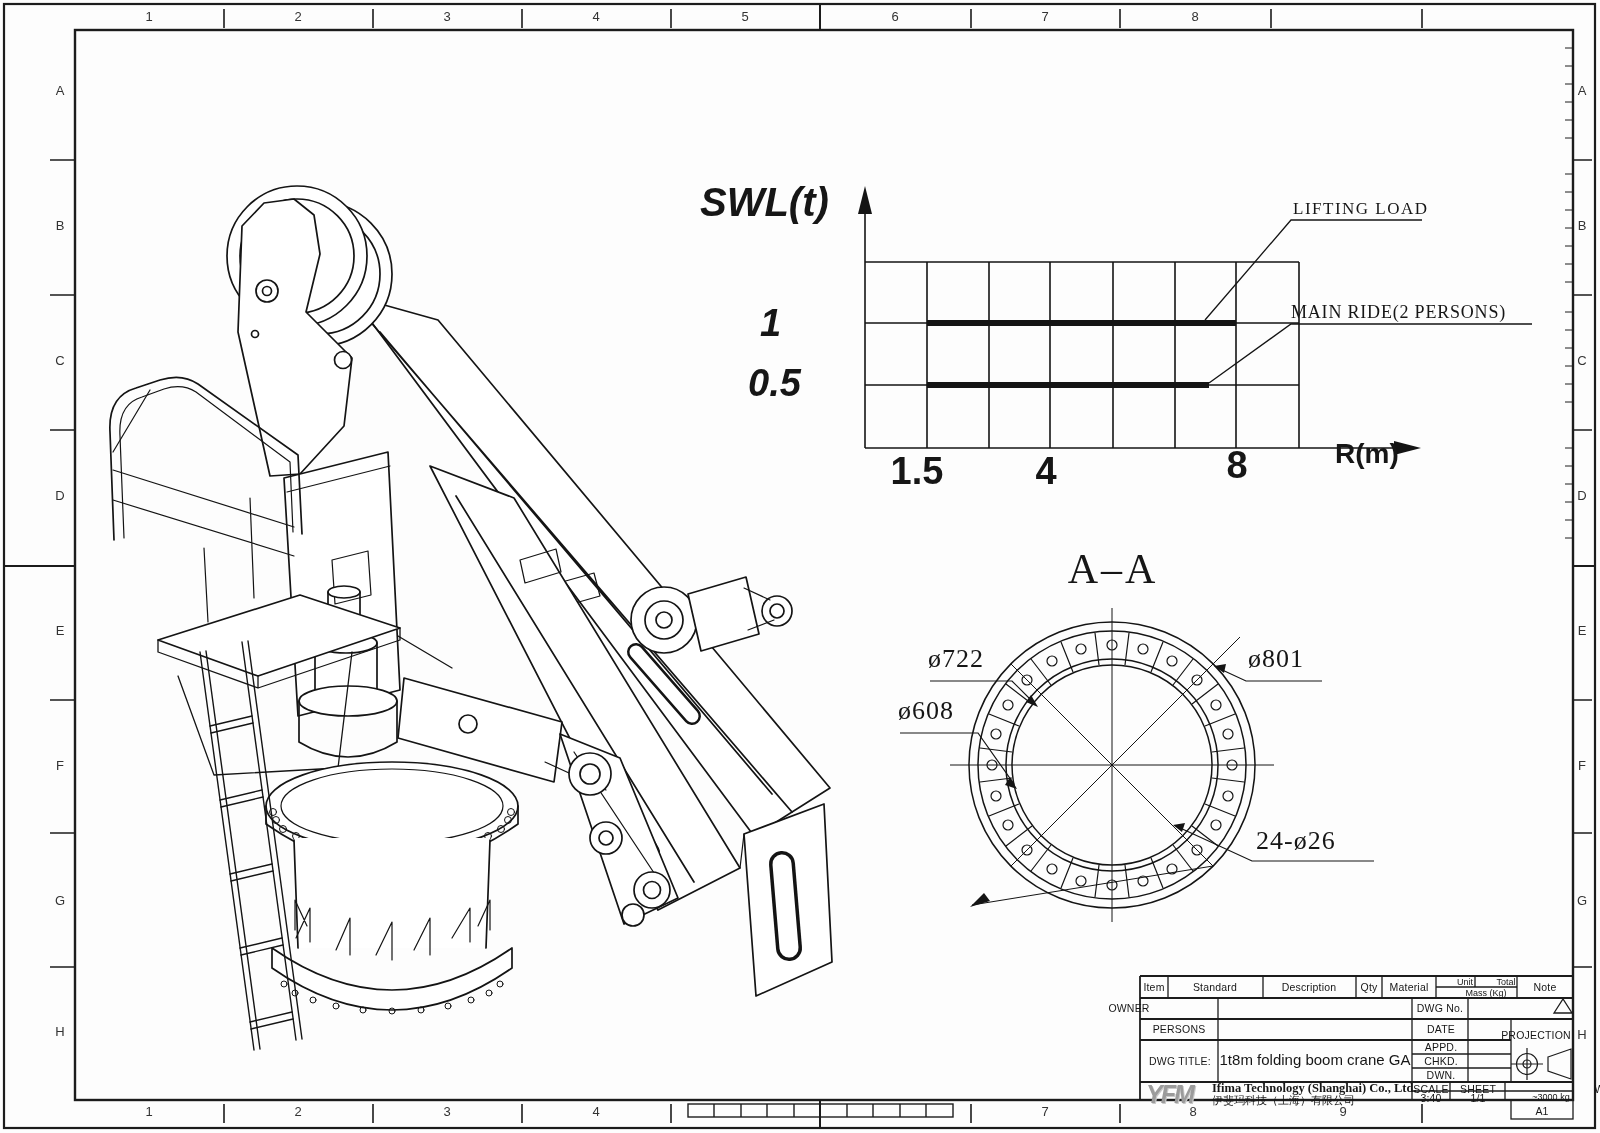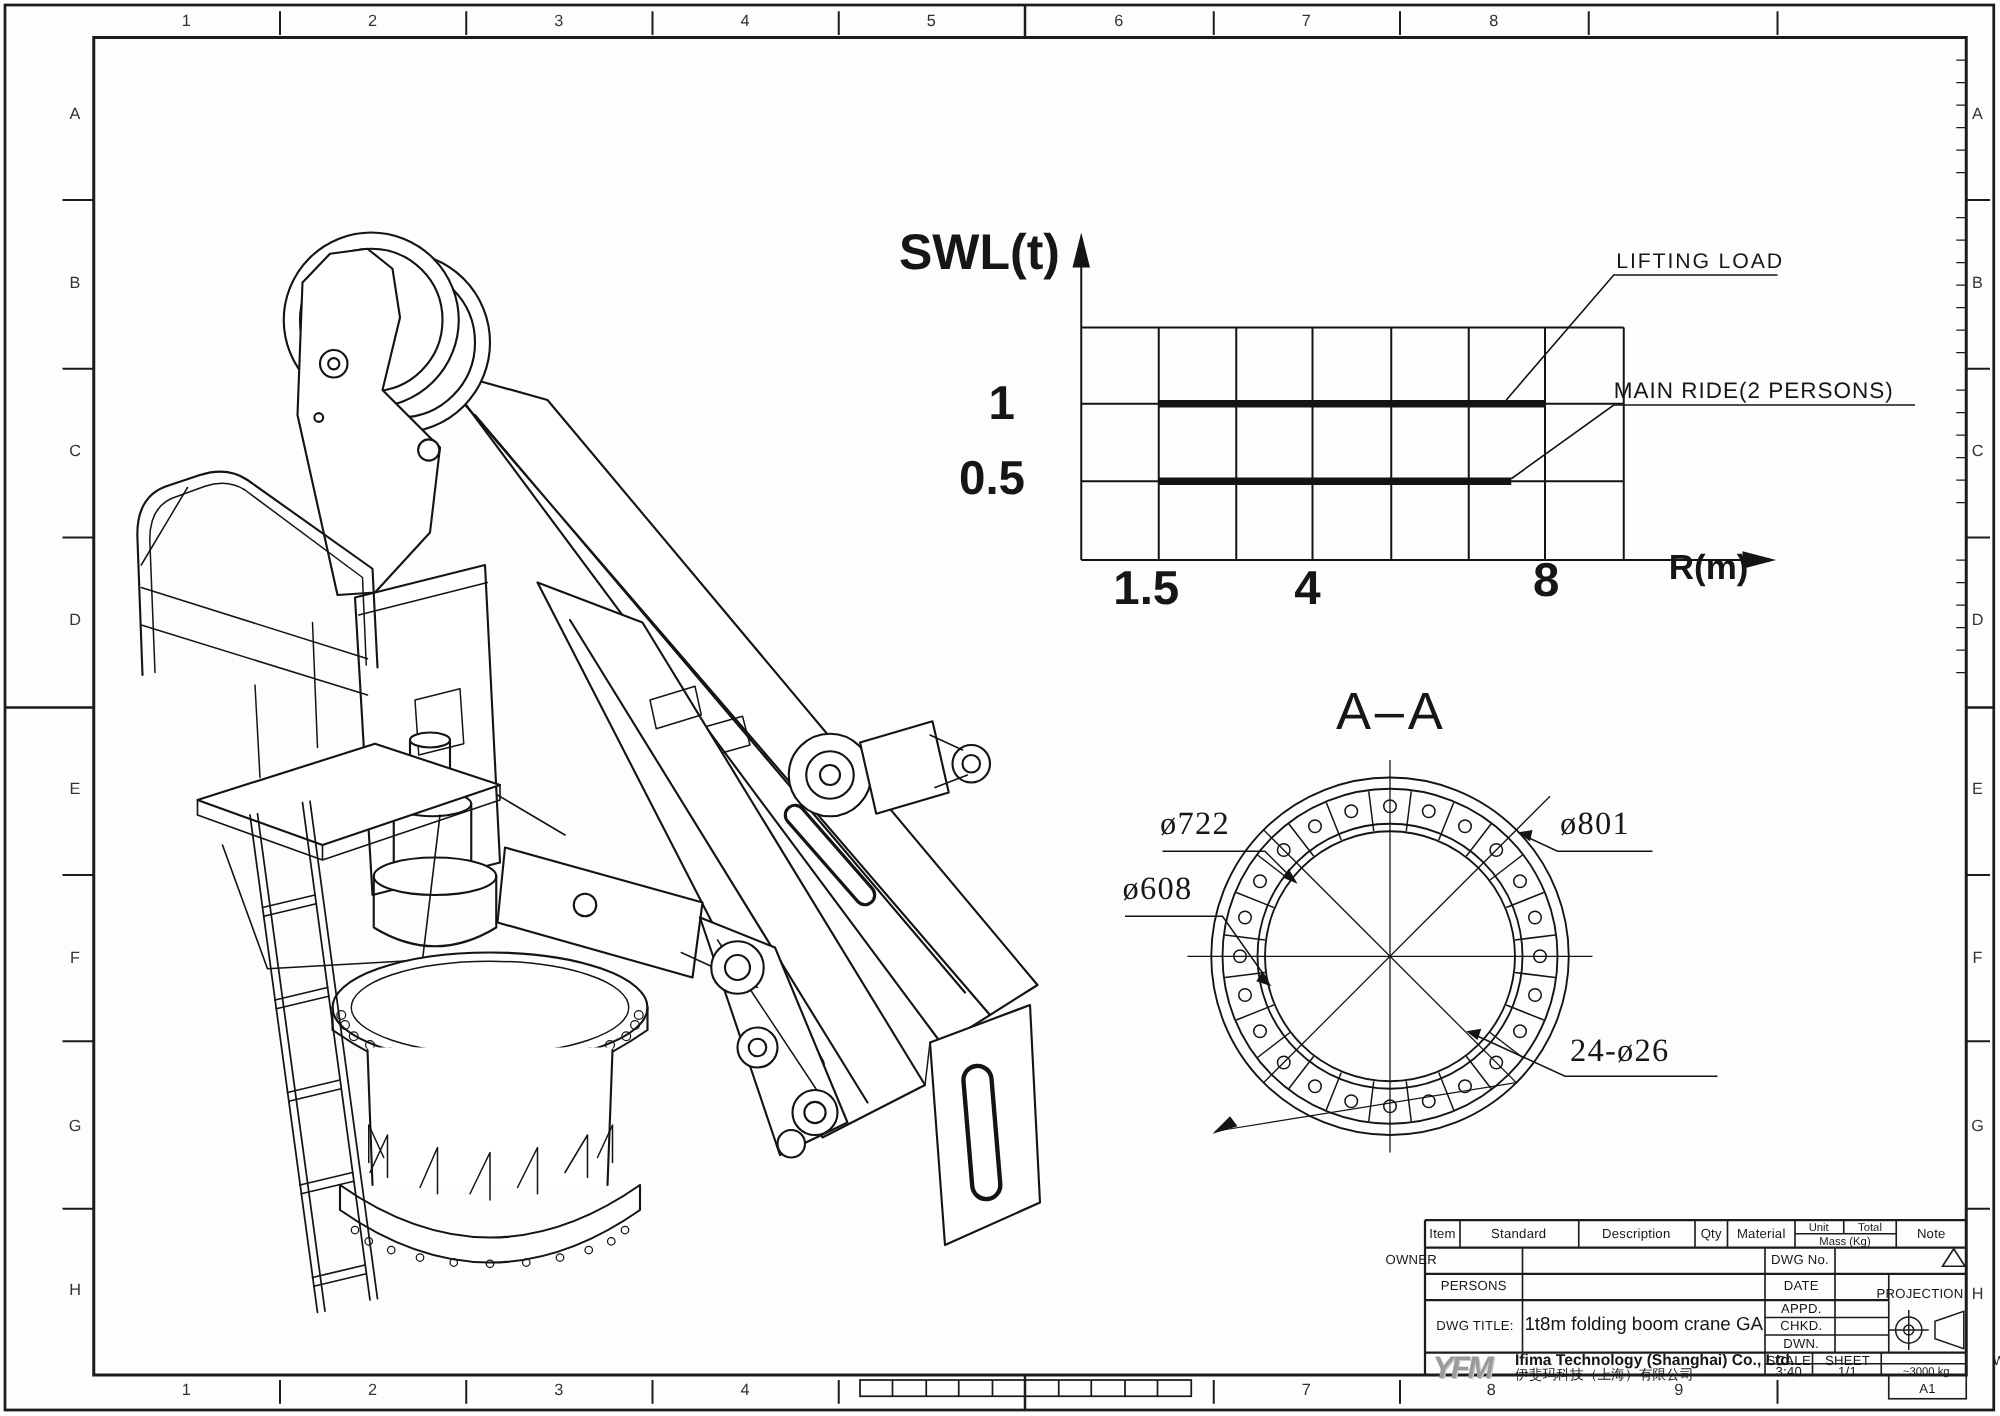--- a/index.html
+++ b/index.html
@@ -1,26 +1,26 @@
 <!DOCTYPE html>
 <html><head>
 <meta charset="utf-8">
 <style>
   html,body{margin:0;padding:0;background:#777;}
   .sheet{position:relative;width:1600px;height:1133px;background:#fdfdfd;margin:0 auto;
          font-family:"Liberation Sans",sans-serif;color:#161616;overflow:hidden;}
   .art{position:absolute;left:0;top:0;width:1600px;height:1133px;}
   .t{position:absolute;white-space:nowrap;color:#161616;line-height:1;}
   .c{transform:translateX(-50%);}
-  .r{text-align:right;}
+  .r{font-style:italic;}
   .bold{font-weight:700;}
-  .serif{font-family:Liberation Sans, sans-serif;}
+  .serif{font-family:Liberation Serif, serif;}
   .grid-ref{font-size:13px;font-family:"Liberation Sans",sans-serif;color:#333;}
   .tb{font-size:10.5px;letter-spacing:.2px;}
-  .tb-small{font-size:9px;}
+  .tb-small{font-size:9px;margin-left:10px;}
   .logo{font-size:25px;font-weight:700;font-style:italic;color:#9b9b9b;letter-spacing:-2px;
         text-shadow:1px 1px 0 #c9c9c9;}
   .dimlabel{font-size:26px;font-family:"Liberation Serif",serif;letter-spacing:1px;}
 </style>
 </head>
 <body>
 
 <div class="sheet">
 
 <svg class="art" viewBox="0 0 1600 1133">

